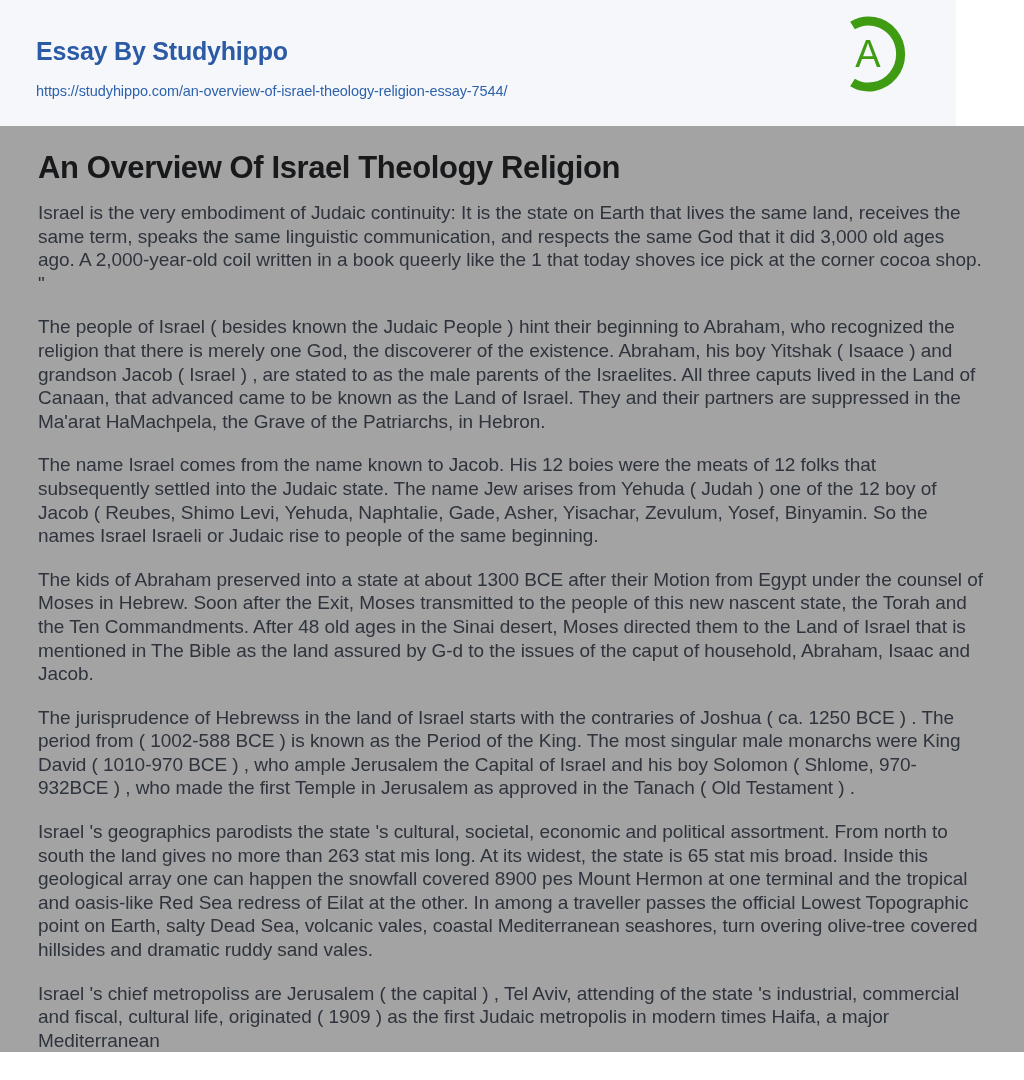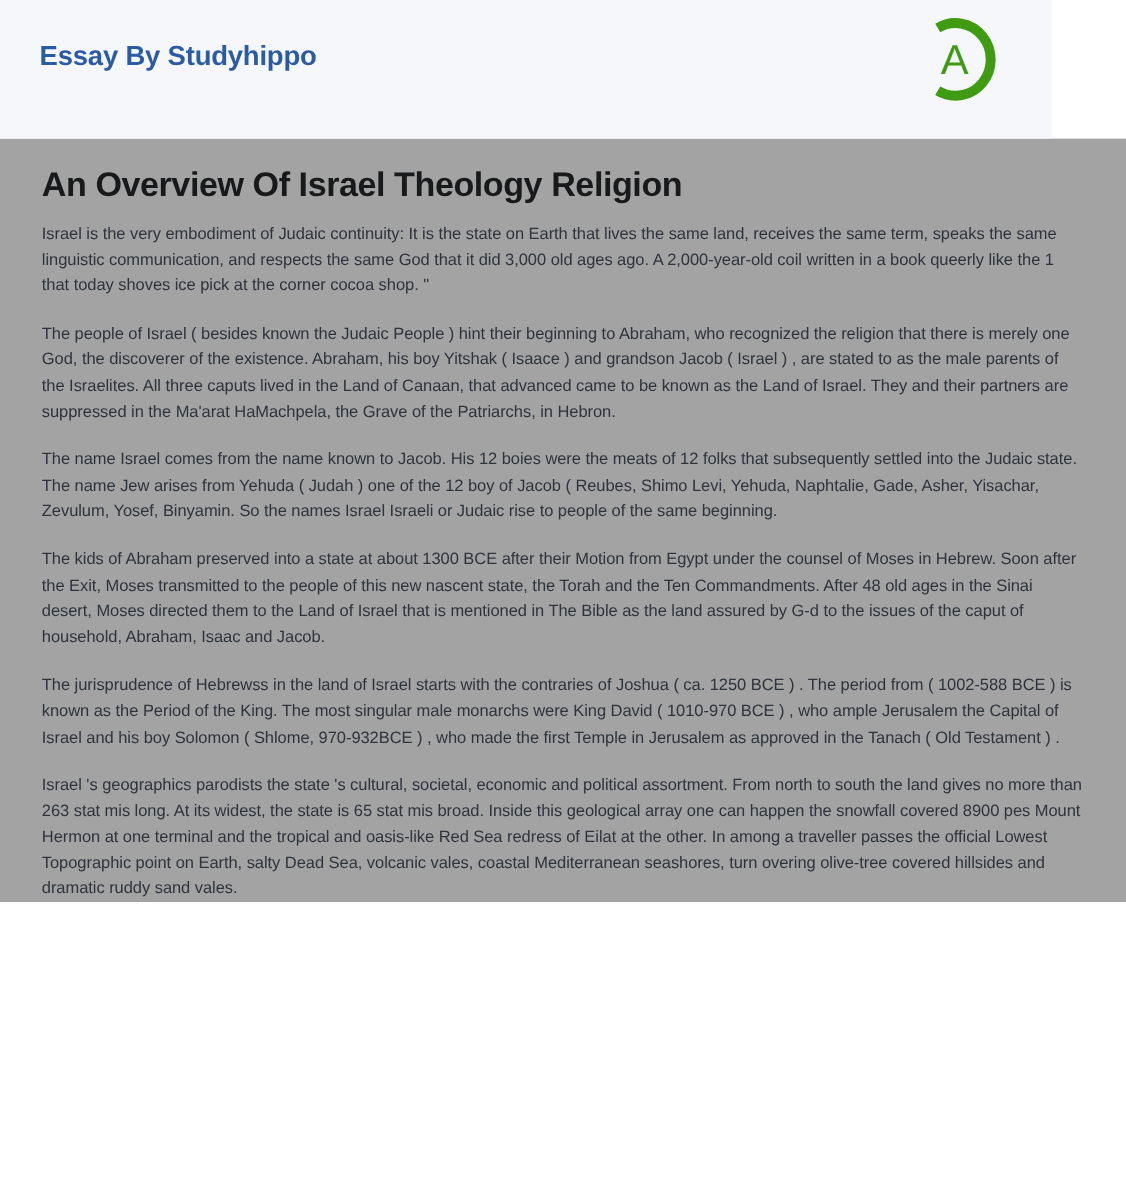--- a/index.html
+++ b/index.html
@@ -71,38 +71,39 @@
     font-weight: 700;
     color: #18191b;
     letter-spacing: -0.4px;
   }
   .article-body {
     padding-top: 13px;
     max-width: 950px;
   }
   .article-body p {
     margin: 0 0 20px 0;
-    font-size: 15px;
+    font-size: 19px;
     line-height: 23.6px;
     color: #2e333c;
     font-weight: 400;
     letter-spacing: -0.05px;
     text-align: left;
   }
   .article-body p.section-label {
     margin-bottom: 20px;
   }
 </style>
 </head>
 <body>
 
 <header class="site-header">
   <div class="header-inner">
     <h2 class="brand-title">Essay By Studyhippo</h2>
 
+    <a class="source-url" href="#">https://studyhippo.com/an-overview-of-israel-theology-religion-essay-7544/</a>
 
     <div class="brand-logo">
       <svg viewBox="0 0 78 80" xmlns="http://www.w3.org/2000/svg" aria-hidden="true">
 
         <path d="M20.5 11.5 A32 33 0 1 1 20.5 68.5" fill="none" stroke="#3f9b12" stroke-width="9" stroke-linecap="butt"></path>
         <text x="36" y="53" text-anchor="middle" font-family="Liberation Sans, sans-serif" font-size="38" font-weight="400" fill="#3f9b12">A</text>
       </svg>
     </div>
   </div>
 </header>
@@ -110,14 +111,15 @@
 <main class="article">
   <h1 class="article-title">An Overview Of Israel Theology Religion</h1>
 
   <div class="article-body" id="article-body">
       <p>Israel is the very embodiment of Judaic continuity: It is the state on Earth that lives the same land, receives the same term, speaks the same linguistic communication, and respects the same God that it did 3,000 old ages ago. A 2,000-year-old coil written in a book queerly like the 1 that today shoves ice pick at the corner cocoa shop. "</p>
       <p>The people of Israel ( besides known the Judaic People ) hint their beginning to Abraham, who recognized the religion that there is merely one God, the discoverer of the existence. Abraham, his boy Yitshak ( Isaace ) and grandson Jacob ( Israel ) , are stated to as the male parents of the Israelites. All three caputs lived in the Land of Canaan, that advanced came to be known as the Land of Israel. They and their partners are suppressed in the Ma'arat HaMachpela, the Grave of the Patriarchs, in Hebron.</p>
       <p>The name Israel comes from the name known to Jacob. His 12 boies were the meats of 12 folks that subsequently settled into the Judaic state. The name Jew arises from Yehuda ( Judah ) one of the 12 boy of Jacob ( Reubes, Shimo Levi, Yehuda, Naphtalie, Gade, Asher, Yisachar, Zevulum, Yosef, Binyamin. So the names Israel Israeli or Judaic rise to people of the same beginning.</p>
       <p>The kids of Abraham preserved into a state at about 1300 BCE after their Motion from Egypt under the counsel of Moses in Hebrew. Soon after the Exit, Moses transmitted to the people of this new nascent state, the Torah and the Ten Commandments. After 48 old ages in the Sinai desert, Moses directed them to the Land of Israel that is mentioned in The Bible as the land assured by G-d to the issues of the caput of household, Abraham, Isaac and Jacob.</p>
       <p>The jurisprudence of Hebrewss in the land of Israel starts with the contraries of Joshua ( ca. 1250 BCE ) . The period from ( 1002-588 BCE ) is known as the Period of the King. The most singular male monarchs were King David ( 1010-970 BCE ) , who ample Jerusalem the Capital of Israel and his boy Solomon ( Shlome, 970-932BCE ) , who made the first Temple in Jerusalem as approved in the Tanach ( Old Testament ) .</p>
       <p>Israel 's geographics parodists the state 's cultural, societal, economic and political assortment. From north to south the land gives no more than 263 stat mis long. At its widest, the state is 65 stat mis broad. Inside this geological array one can happen the snowfall covered 8900 pes Mount Hermon at one terminal and the tropical and oasis-like Red Sea redress of Eilat at the other. In among a traveller passes the official Lowest Topographic point on Earth, salty Dead Sea, volcanic vales, coastal Mediterranean seashores, turn overing olive-tree covered hillsides and dramatic ruddy sand vales.</p>
+      <p>Israel 's chief metropoliss are Jerusalem ( the capital ) , Tel Aviv, attending of the state 's industrial, commercial and fiscal, cultural life, originated ( 1909 ) as the first Judaic metropolis in modern times Haifa, a major Mediterranean</p>
     </div>
 </main>
 
 </body></html>

